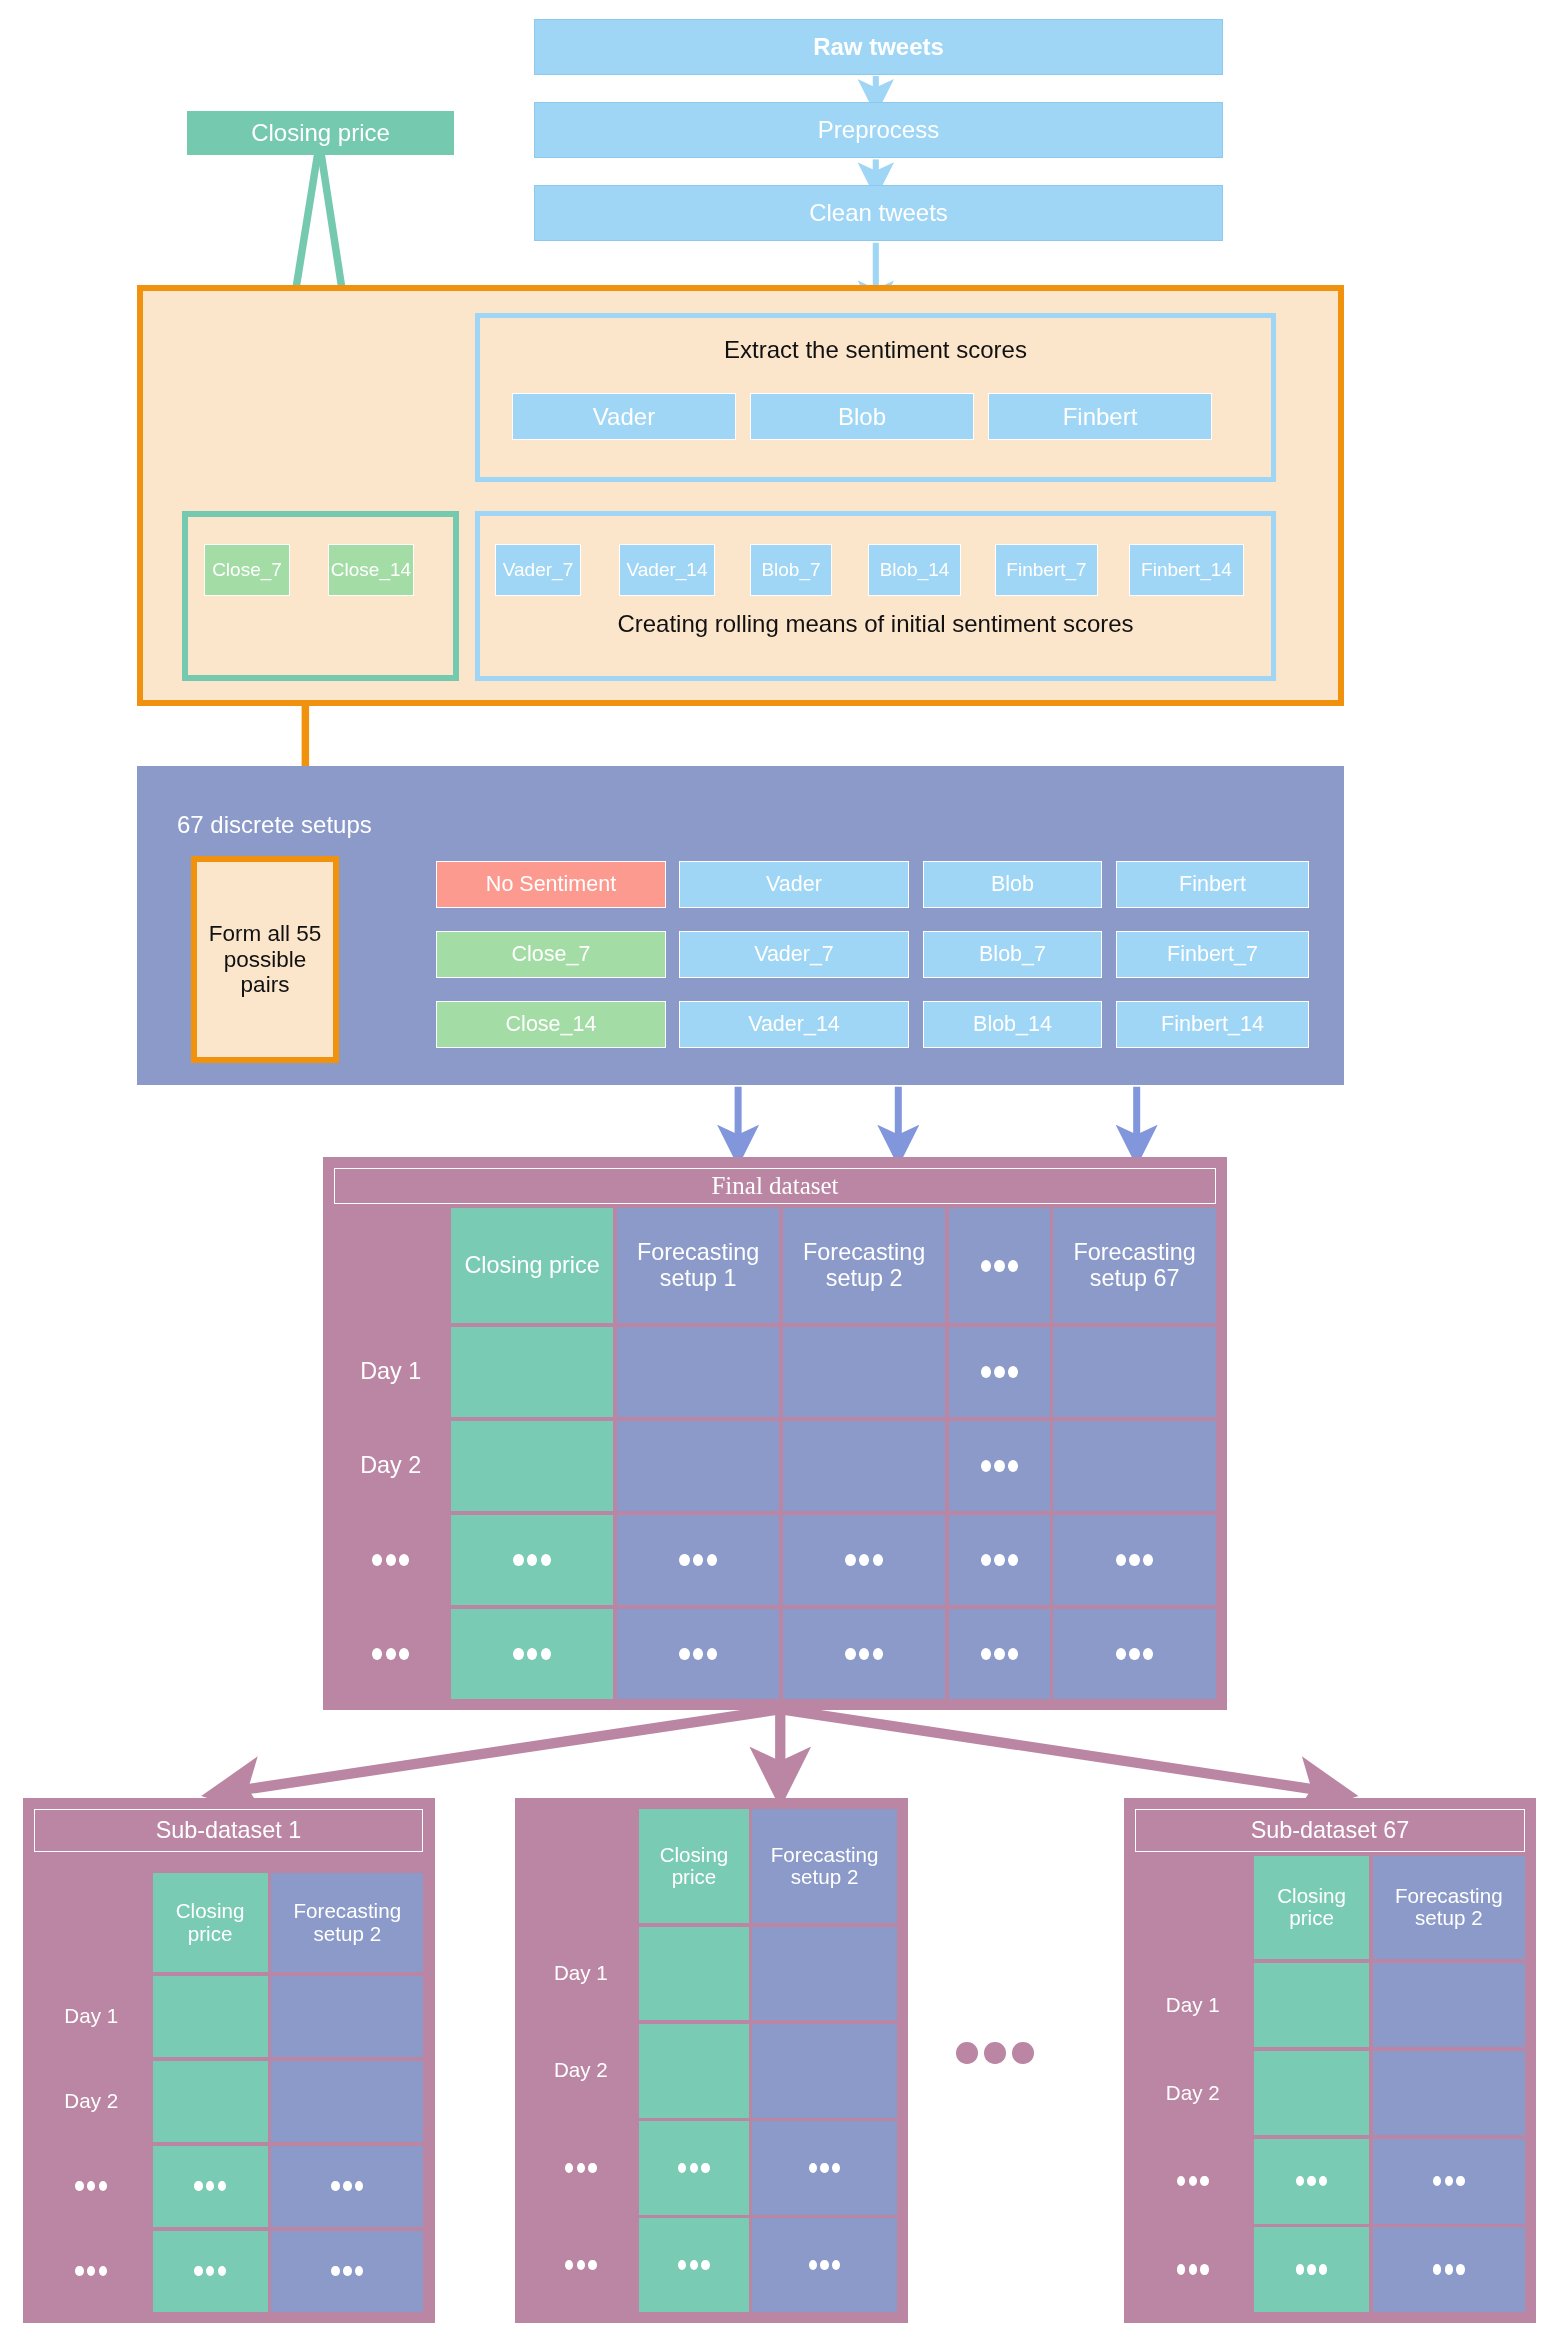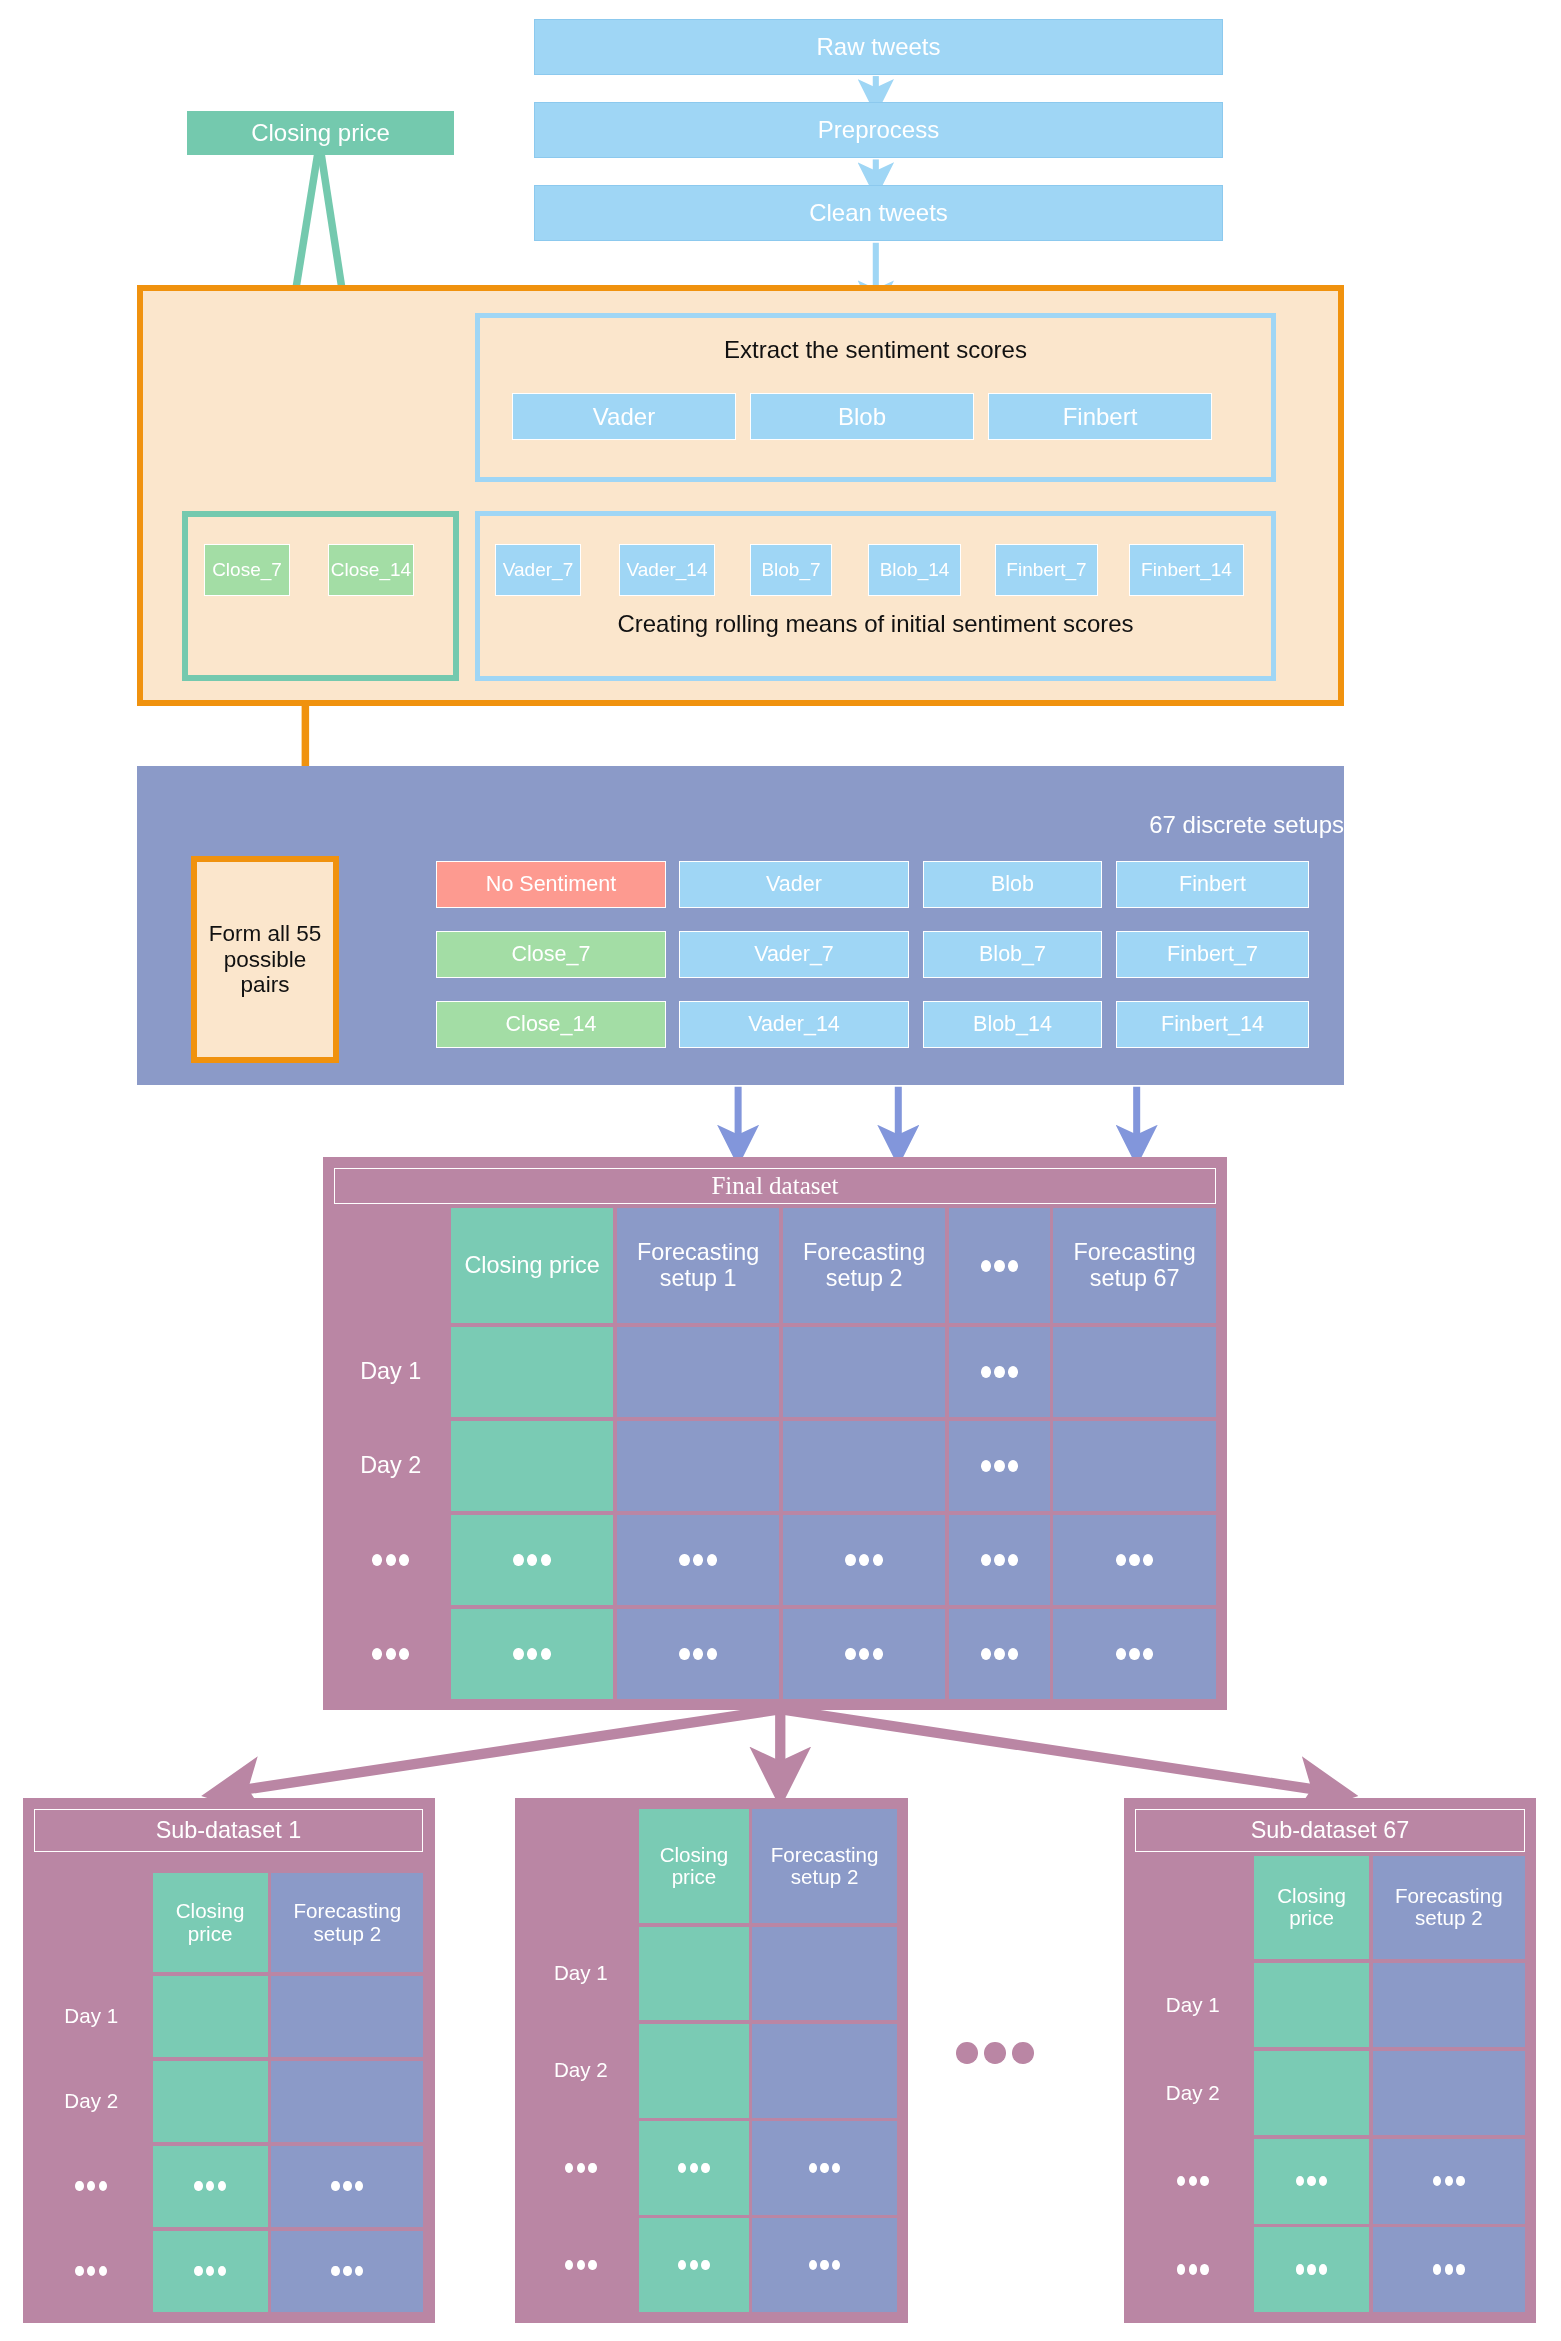--- a/index.html
+++ b/index.html
@@ -62,21 +62,21 @@
     font-size: 19px;
   }
   .close-box {
     background: #A3DDA5;
     border: 1.9px solid #ffffff;
     font-size: 19px;
   }
 
   
   .setups-region { background: #8B9AC8; }
-  .setups-title { color: #ffffff; font-size: 24px; text-align:right; }
+  .setups-title { color: #ffffff; font-size: 24px; text-align:left;padding-left:40px; }
   .pair-box {
     background: #FBE6CC;
     border: 6.6px solid #F0920E;
     color: #111111;
     font-size: 22.5px;
     padding: 0 8.4px;
   }
   .chip { border: 1.9px solid #ffffff; font-size: 21.5px; }
   .chip-blue { background: #9FD6F5; }
   .chip-green { background: #A3DDA5; }
@@ -171,21 +171,21 @@
       <line x1="2427" y1="2320" x2="2427" y2="2470"></line>
     </g>
 
     <g stroke="#BA86A4" stroke-width="22" fill="none" marker-end="url(#ah-mauve)">
       <path d="M 1660 3650 L 460 3830"></path>
       <path d="M 1666 3650 L 1666 3830"></path>
       <path d="M 1672 3650 L 2870 3830"></path>
     </g>
   </svg>
 
-  <div class="abs box pipe" style="left:534px; top:19px; width:689px; height:56px;">
+  <div class="abs box pipe" style="left:534px; top:19px; width:689px; height:56px;font-weight:bold;">
     <span>Raw tweets</span>
   </div>
   <div class="abs box pipe" style="left:534px; top:102px; width:689px; height:56px;">
     <span>Preprocess</span>
   </div>
   <div class="abs box pipe" style="left:534px; top:185px; width:689px; height:56px;">
     <span>Clean tweets</span>
   </div>
 
   <div class="abs box closing-price-top" style="left:187px; top:111px; width:267px; height:44px;">

